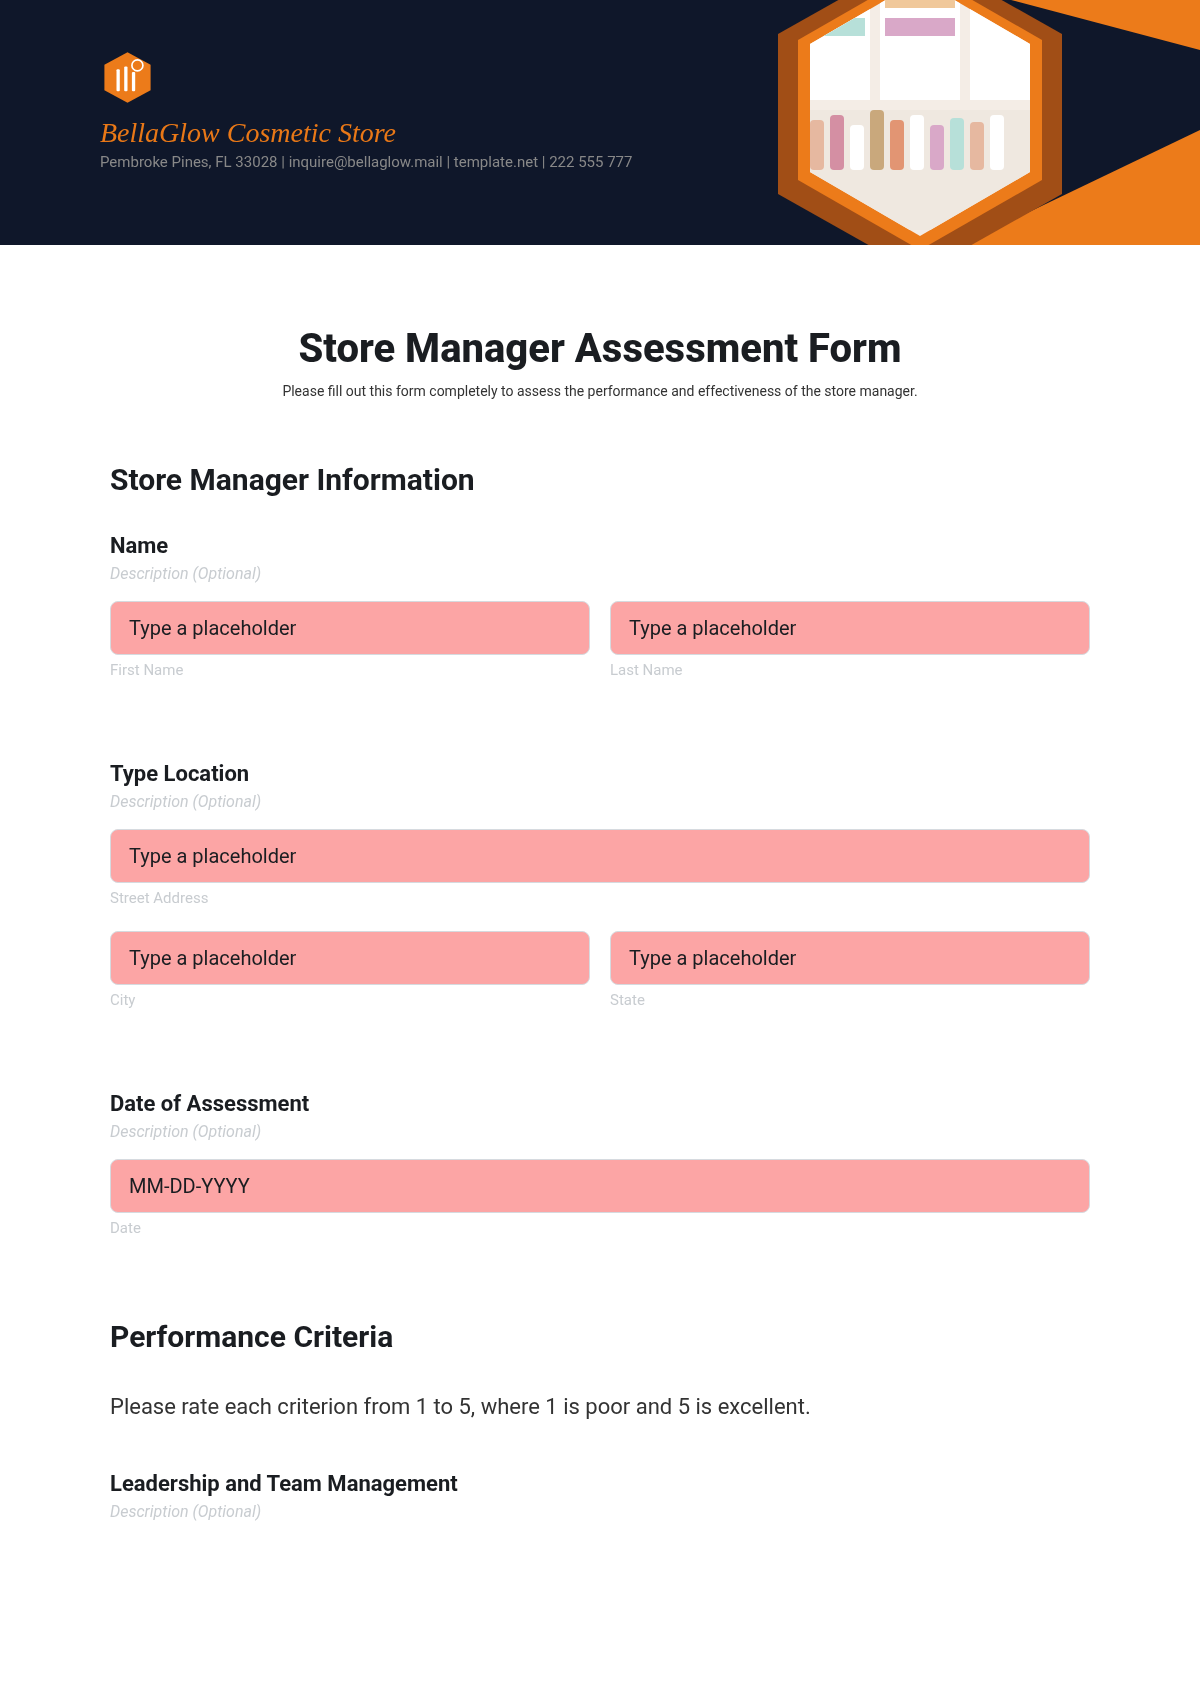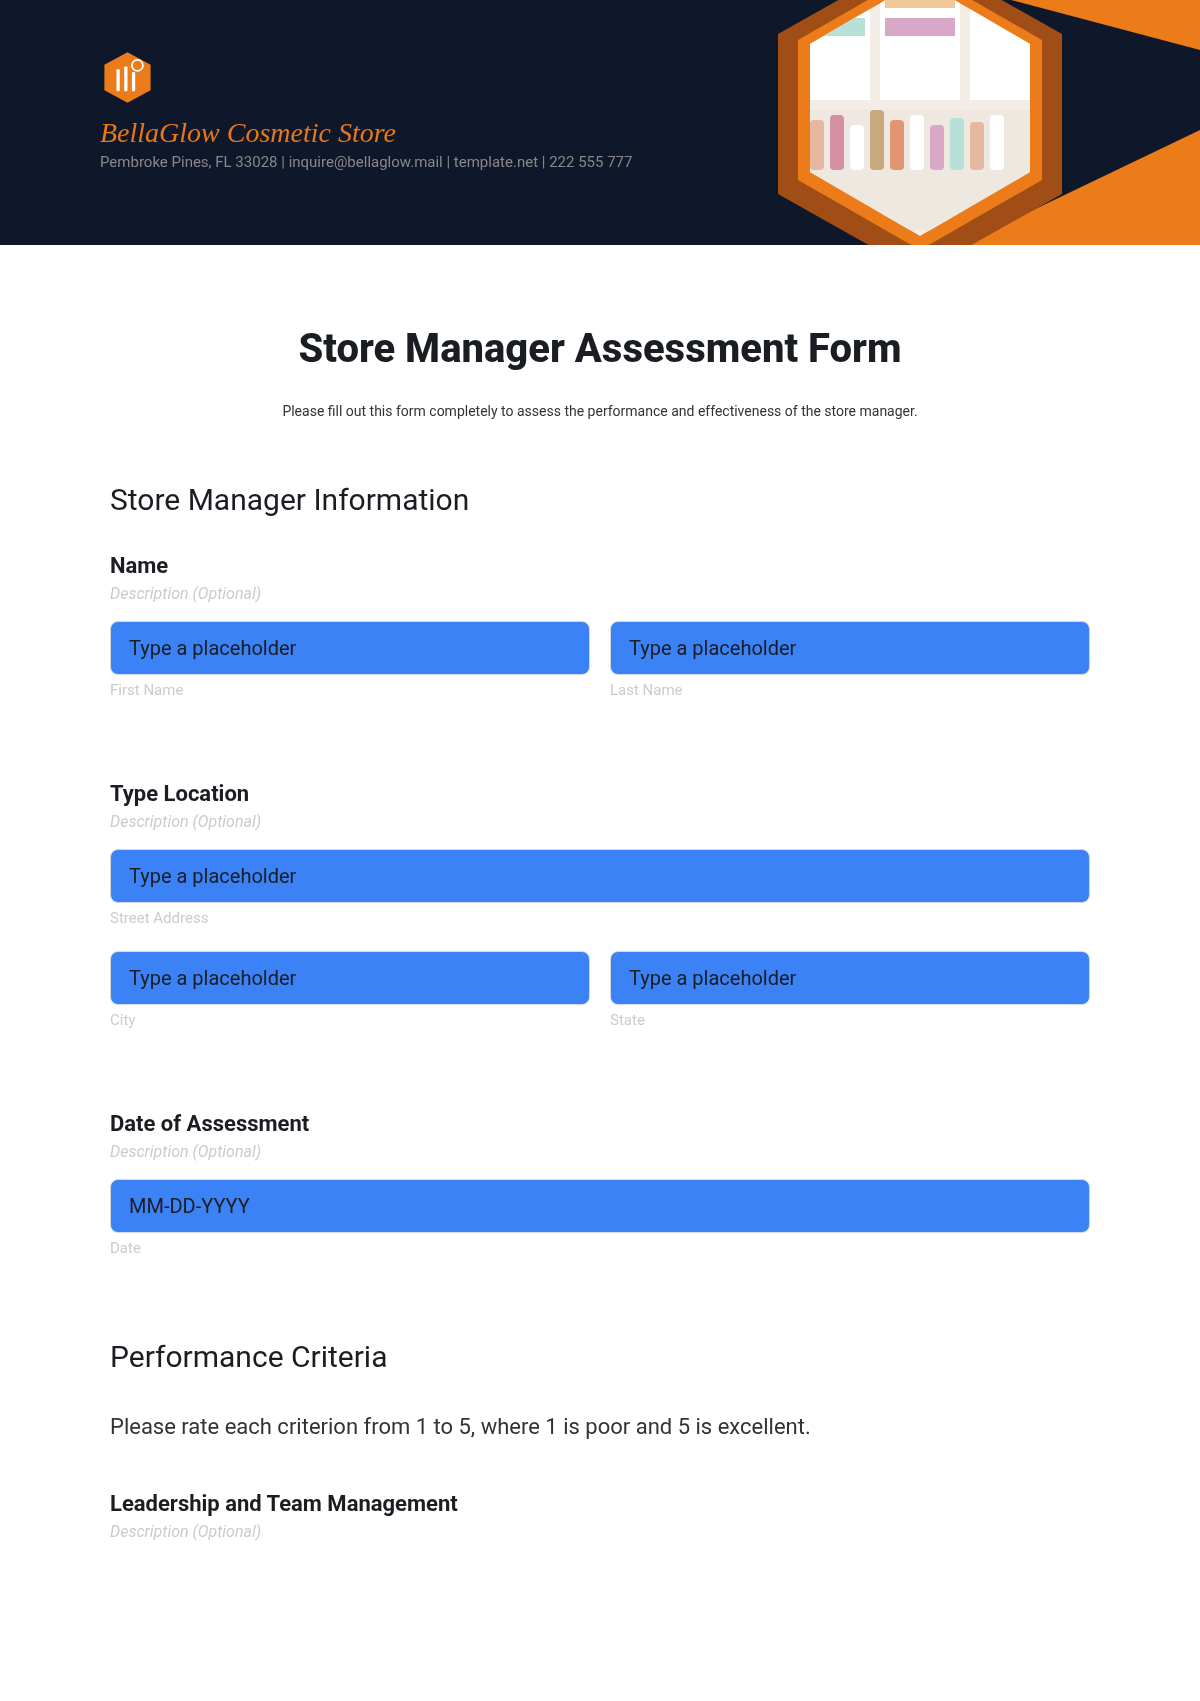--- a/index.html
+++ b/index.html
@@ -4,29 +4,29 @@
 <style>
 * { box-sizing: border-box; margin: 0; padding: 0; }
 body { font-family: -apple-system, BlinkMacSystemFont, "Segoe UI", Roboto, Arial, sans-serif; background: #fff; width: 1200px; }
 .header { background: #0f172a; height: 245px; position: relative; overflow: hidden; padding: 50px 100px 0 100px; }
 .logo-block { position: relative; z-index: 2; }
 .logo-hex { width: 55px; height: 55px; display: inline-block; position: relative; }
 .brand-name { font-family: "Brush Script MT", cursive; color: #e97817; font-size: 28px; margin-top: 8px; font-style: italic; }
 .brand-sub { color: #888; font-size: 15px; margin-top: 4px; }
 .hero-graphics { position: absolute; right: 0; top: 0; width: 520px; height: 245px; }
 .content { padding: 80px 110px 40px 110px; }
-.page-title { font-size: 40px; font-weight: 800; text-align: center; color: #1a1d21; margin-bottom: 28px; }
+.page-title { font-size: 40px; font-weight: 800; text-align: center; color: #1a1d21; margin-bottom: 8px; }
 .page-intro { font-size: 14px; color: #333; text-align: center; line-height: 1.6; max-width: 920px; margin: 0 auto 60px auto; }
-.section-heading { font-size: 30px; font-weight: 400; color: #1a1d21; margin-bottom: 36px; }
+.section-heading { font-size: 30px; font-weight: 700; color: #1a1d21; margin-bottom: 36px; }
 .field-group { margin-bottom: 64px; }
 .field-label { font-size: 22px; font-weight: 700; color: #1a1d21; margin-bottom: 6px; }
 .field-desc { font-size: 16px; color: #c8ccd0; font-style: italic; margin-bottom: 18px; }
 .row { display: flex; gap: 20px; margin-bottom: 6px; }
 .col { flex: 1; }
-.input { width: 100%; border: 1px solid #d6dadf; border-radius: 8px; padding: 14px 18px; font-size: 20px; color: #1a1d21; font-family: inherit; background: #3b82f6; }
+.input { width: 100%; border: 1px solid #d6dadf; border-radius: 8px; padding: 14px 18px; font-size: 20px; color: #1a1d21; font-family: inherit; background: #fca5a5; }
 .input::placeholder { color: #1a1d21; }
 .sub-label { font-size: 15px; color: #c8ccd0; margin-top: 6px; margin-bottom: 18px; }
 .body-text { font-size: 22px; color: #333; line-height: 1.5; margin-bottom: 48px; }
 .sub-heading { font-size: 22px; font-weight: 700; color: #1a1d21; margin-bottom: 6px; }
 </style>
 </head>
 <body>
 
 <div class="header">
   <div class="logo-block">

